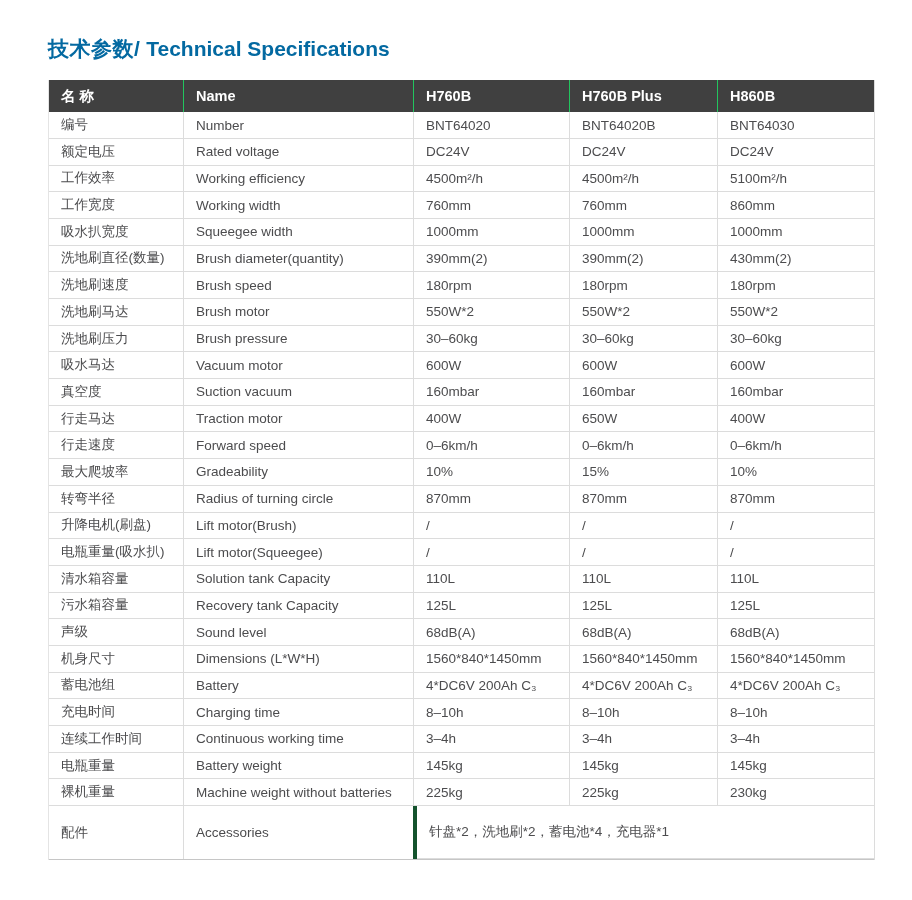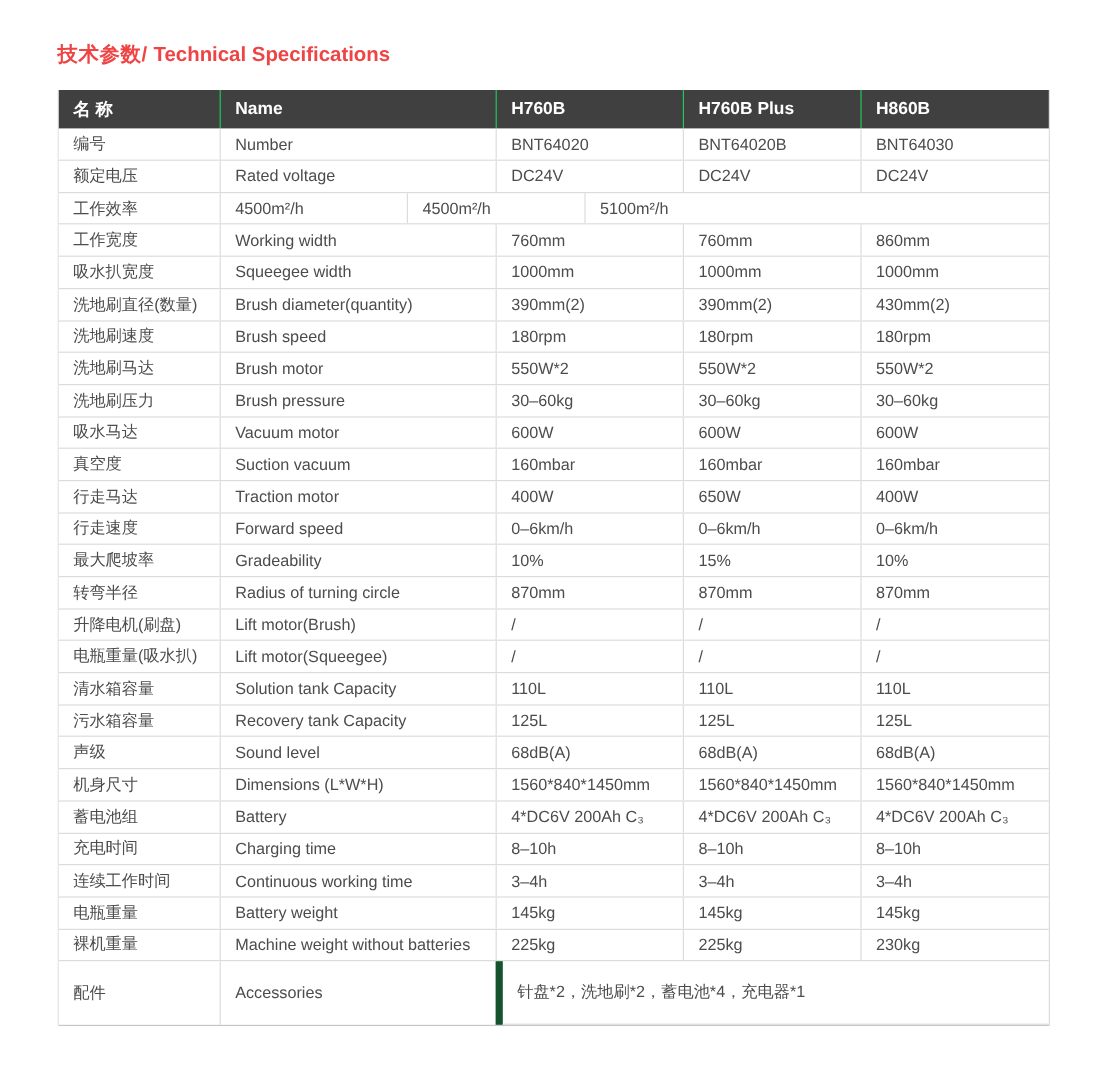--- a/index.html
+++ b/index.html
@@ -9,22 +9,22 @@
     width: 912px;
     height: 900px;
     font-family: "Liberation Sans", "DejaVu Sans", sans-serif;
     -webkit-font-smoothing: antialiased;
   }
   .page {
     padding: 36px 0 0 48px;
     width: 864px;
   }
   .title {
-    color: #ef4444;
-    font-size: 17px;
+    color: #0369a1;
+    font-size: 21px;
     line-height: 1.2;
     margin: 0 0 19px 0;
     white-space: nowrap;
   }
   .title .zh { font-weight: 700; letter-spacing: 0.5px; }
   .title .en { font-weight: 600; }
 
   .spec-table {
     width: 825px;
     border-left: 1px solid #e4e4e4;
@@ -66,21 +66,21 @@
 
   .acc {
     height: 53px;
     border-bottom: 1px solid #c6c6c6;
   }
   .acc .c1, .acc .c2 { align-items: center; }
   .acc-vals {
     flex: 1;
     display: flex;
     flex-direction: column;
-    border-left: 6px solid #14532d;
+    border-left: 4px solid #14532d;
   }
   .acc-line {
     flex: 1;
     display: flex;
     align-items: center;
     padding-left: 12px;
     white-space: nowrap;
   }
   .acc-line-zh { border-bottom: 1px solid #dcdcdc; }
 </style>
@@ -109,20 +109,21 @@
         </div>
         <div class="row">
           <div class="cell c1">额定电压</div>
           <div class="cell c2">Rated voltage</div>
           <div class="cell c3">DC24V</div>
           <div class="cell c4">DC24V</div>
           <div class="cell c5">DC24V</div>
         </div>
         <div class="row">
           <div class="cell c1">工作效率</div>
+          <div class="cell c2">Working efficiency</div>
           <div class="cell c3">4500m²/h</div>
           <div class="cell c4">4500m²/h</div>
           <div class="cell c5">5100m²/h</div>
         </div>
         <div class="row">
           <div class="cell c1">工作宽度</div>
           <div class="cell c2">Working width</div>
           <div class="cell c3">760mm</div>
           <div class="cell c4">760mm</div>
           <div class="cell c5">860mm</div>

